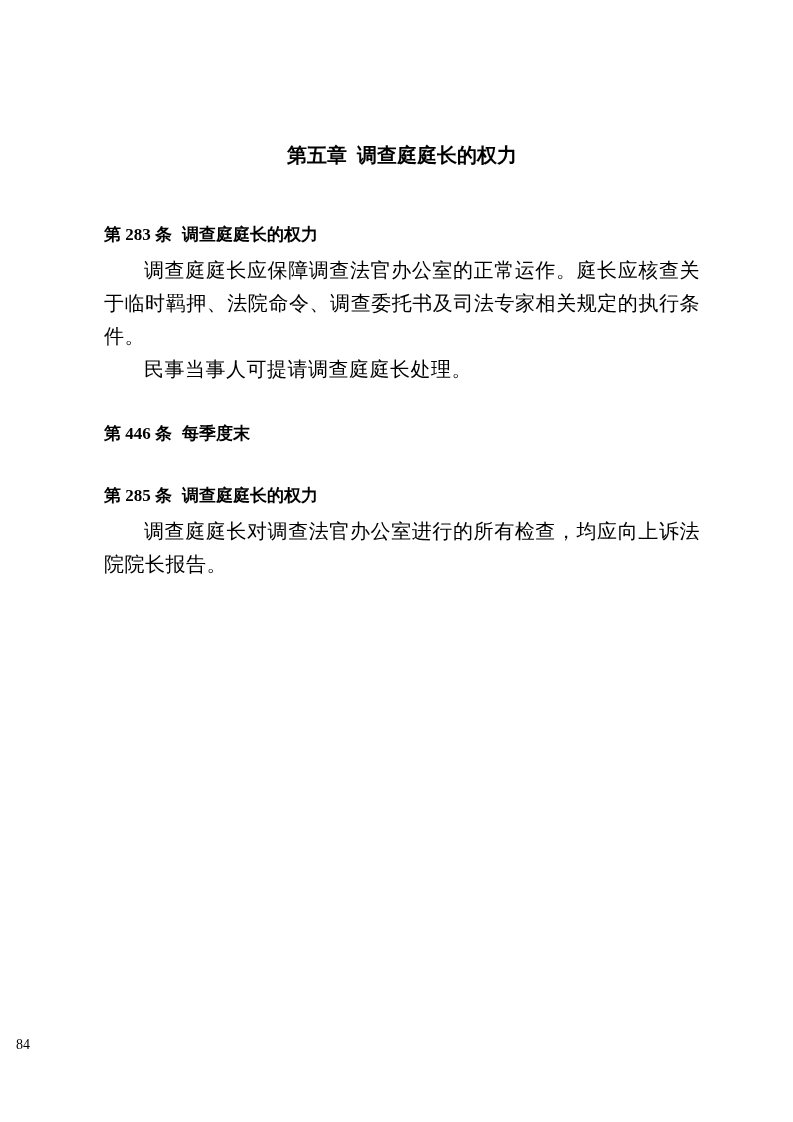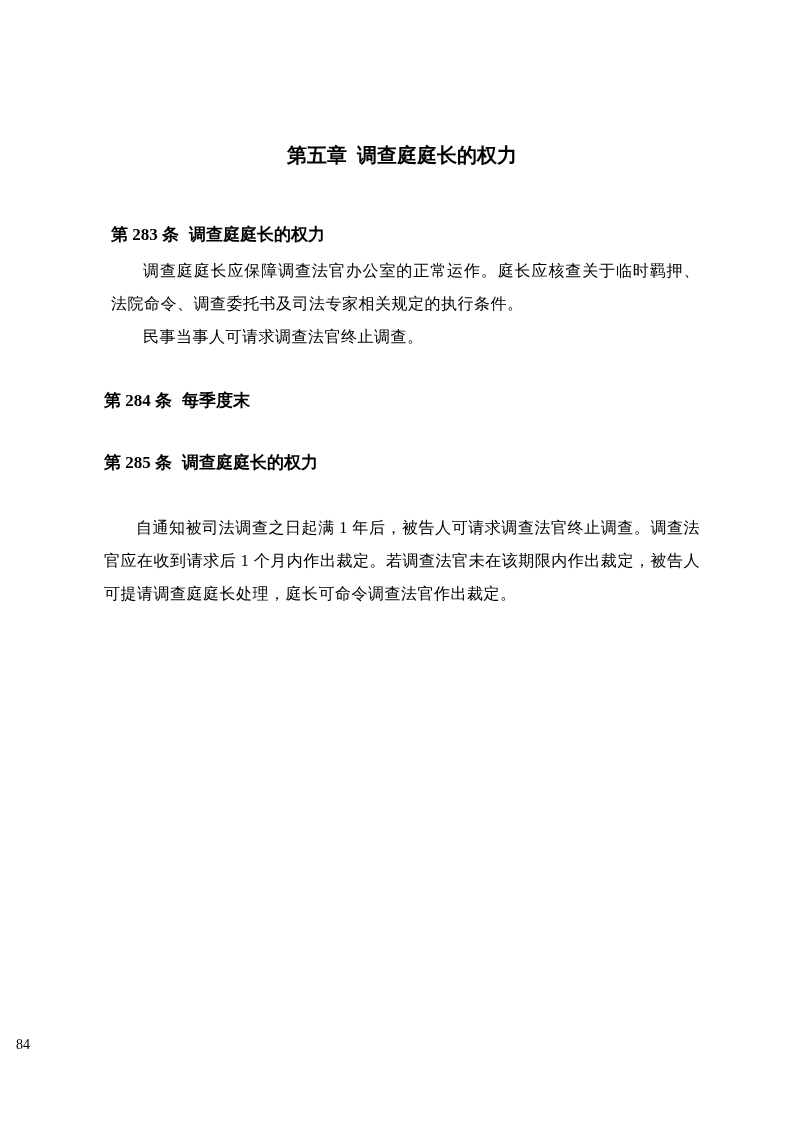--- a/index.html
+++ b/index.html
@@ -28,33 +28,32 @@
     margin: 0;
   }
   .chapter-title .title-part {
     margin-left: 10px;
   }
   .article {
     margin-top: 34px;
   }
   .article.first {
     margin-top: 52px;
-    margin-left: 7px;
   }
   .article-heading {
     font-size: 17px;
     font-weight: 700;
     line-height: 28px;
     margin: 0 0 5px 0;
   }
   .article-heading .title-part {
     margin-left: 10px;
   }
   .article p {
-    font-size: 16px;
+    font-size: 20px;
     line-height: 33px;
     text-align: justify;
     text-indent: 2em;
     margin: 0;
     letter-spacing: 0.5px;
   }
   .page-number {
     position: absolute;
     top: 1036px;
     left: 16px;
@@ -68,31 +67,31 @@
 <body>
 
 <div class="page">
   <div class="content">
 
     <h1 class="chapter-title"><span>第五章</span><span class="title-part">调查庭庭长的权力</span></h1>
 
     <section class="article first">
       <h2 class="article-heading"><span>第 283 条</span><span class="title-part">调查庭庭长的权力</span></h2>
       <p>调查庭庭长应保障调查法官办公室的正常运作。庭长应核查关于临时羁押、法院命令、调查委托书及司法专家相关规定的执行条件。</p>
-      <p>民事当事人可请求调查法官终止调查。</p>
+      <p>民事当事人可提请调查庭庭长处理。</p>
     </section>
 
     <section class="article">
-      <h2 class="article-heading"><span>第 284 条</span><span class="title-part">每季度末</span></h2>
+      <h2 class="article-heading"><span>第 446 条</span><span class="title-part">每季度末</span></h2>
     </section>
 
     <section class="article">
       <h2 class="article-heading"><span>第 285 条</span><span class="title-part">调查庭庭长的权力</span></h2>
+      <p>调查庭庭长对调查法官办公室进行的所有检查，均应向上诉法院院长报告。</p>
     </section>
 
     <section class="article">
-      <p>自通知被司法调查之日起满 1 年后，被告人可请求调查法官终止调查。调查法官应在收到请求后 1 个月内作出裁定。若调查法官未在该期限内作出裁定，被告人可提请调查庭庭长处理，庭长可命令调查法官作出裁定。</p>
     </section>
 
   </div>
 
   <div class="page-number">84</div>
 </div>
 
 </body></html>

